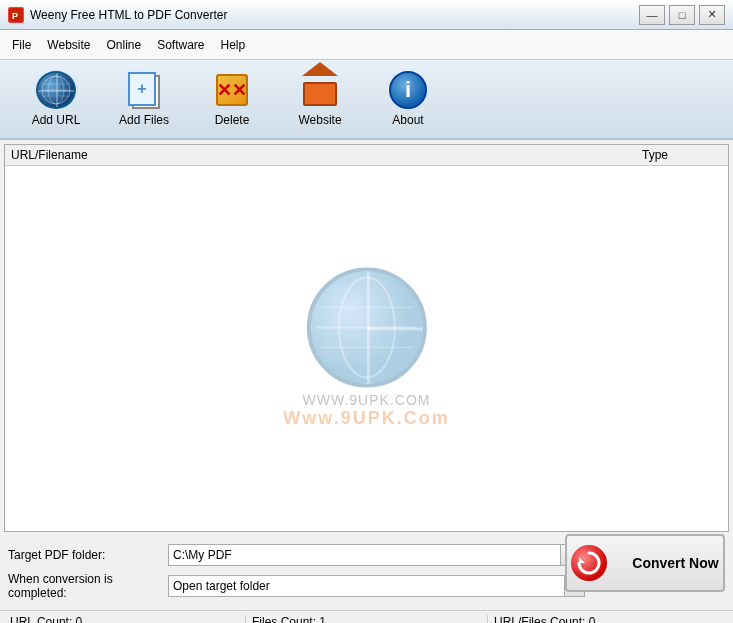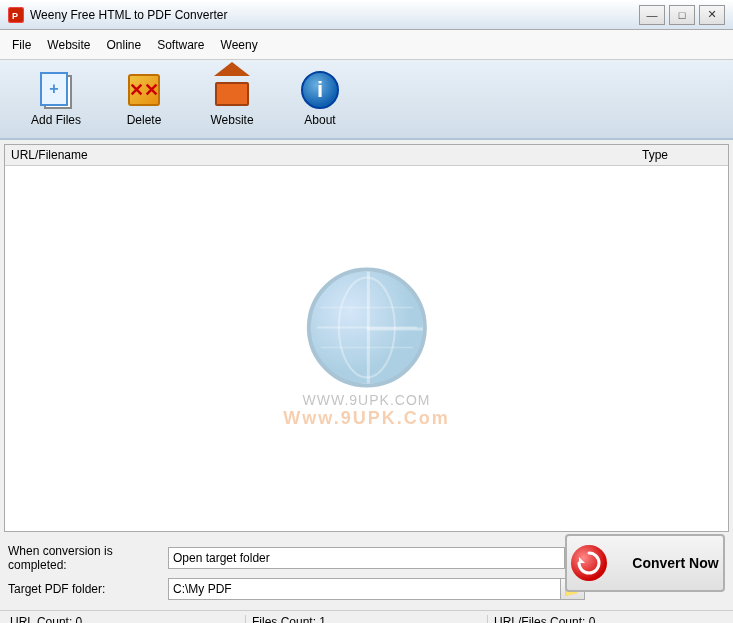--- a/index.html
+++ b/index.html
@@ -411,25 +411,37 @@
     <button class="win-btn">□</button>
     <button class="win-btn" id="close-btn">✕</button>
   </div>
 </div>
 
 <div id="menu-bar">
   <div class="menu-item">File</div>
   <div class="menu-item">Website</div>
   <div class="menu-item">Online</div>
   <div class="menu-item">Software</div>
-  <div class="menu-item">Weeny</div>
+  <div class="menu-item">Help</div>
 </div>
 
 <div id="toolbar">
 
+  <div class="toolbar-btn">
+    <div class="icon-globe">
+      <svg width="32" height="32" viewBox="0 0 32 32">
+        <circle cx="16" cy="16" r="14" fill="none" stroke="rgba(255,255,255,0.4)" stroke-width="1"></circle>
+        <ellipse cx="16" cy="16" rx="8" ry="14" fill="none" stroke="rgba(255,255,255,0.3)" stroke-width="1"></ellipse>
+        <line x1="2" y1="16" x2="30" y2="16" stroke="rgba(255,255,255,0.3)" stroke-width="1"></line>
+        <line x1="2" y1="10" x2="30" y2="10" stroke="rgba(255,255,255,0.2)" stroke-width="1"></line>
+        <line x1="2" y1="22" x2="30" y2="22" stroke="rgba(255,255,255,0.2)" stroke-width="1"></line>
+      </svg>
+    </div>
+    <span class="btn-label">Add URL</span>
+  </div>
 
   <div class="toolbar-btn">
     <div style="width:40px;height:40px;position:relative;">
       <div style="position:absolute;width:28px;height:34px;background:#fff;border:2px solid #888;top:4px;left:8px;"></div>
       <div style="position:absolute;width:28px;height:34px;background:#e8f4ff;border:2px solid #4a90d9;top:1px;left:4px;display:flex;align-items:center;justify-content:center;">
         <div style="color:#4a90d9;font-size:16px;font-weight:bold;">+</div>
       </div>
     </div>
     <span class="btn-label">Add Files</span>
   </div>
@@ -480,38 +492,38 @@
       <div id="watermark-text1">WWW.9UPK.COM</div>
       <div id="watermark-text2">Www.9UPK.Com</div>
     </div>
   </div>
 </div>
 
 <div id="bottom-section">
   <div id="bottom-controls">
 
     <div class="control-row">
+      <span class="control-label">Target PDF folder:</span>
+      <div class="folder-input-wrap">
+        <input type="text" class="folder-input" value="C:\My PDF" style="">
+        <button class="folder-btn">📁</button>
+      </div>
+    </div>
+
+    <div class="control-row">
       <span class="control-label">When conversion is completed:</span>
       <div class="dropdown-wrap">
         <select class="dropdown-select">
           <option>Open target folder</option>
           <option>Do nothing</option>
           <option>Open PDF file</option>
         </select>
         <div class="dropdown-arrow">▼</div>
       </div>
     </div>
-
-    <div class="control-row">
-      <span class="control-label">Target PDF folder:</span>
-      <div class="folder-input-wrap">
-        <input type="text" class="folder-input" value="C:\My PDF" style="">
-        <button class="folder-btn">📁</button>
-      </div>
-    </div>
   </div>
 
   <button id="convert-now-btn">
     <div class="convert-icon">
       <svg width="26" height="26" viewBox="0 0 26 26">
         <path d="M13 3 A10 10 0 1 1 3 13" fill="none" stroke="white" stroke-width="3" stroke-linecap="round"></path>
         <polygon points="3,7 3,13 9,13" fill="white"></polygon>
       </svg>
     </div>
     <span class="convert-label">Convert Now</span>

